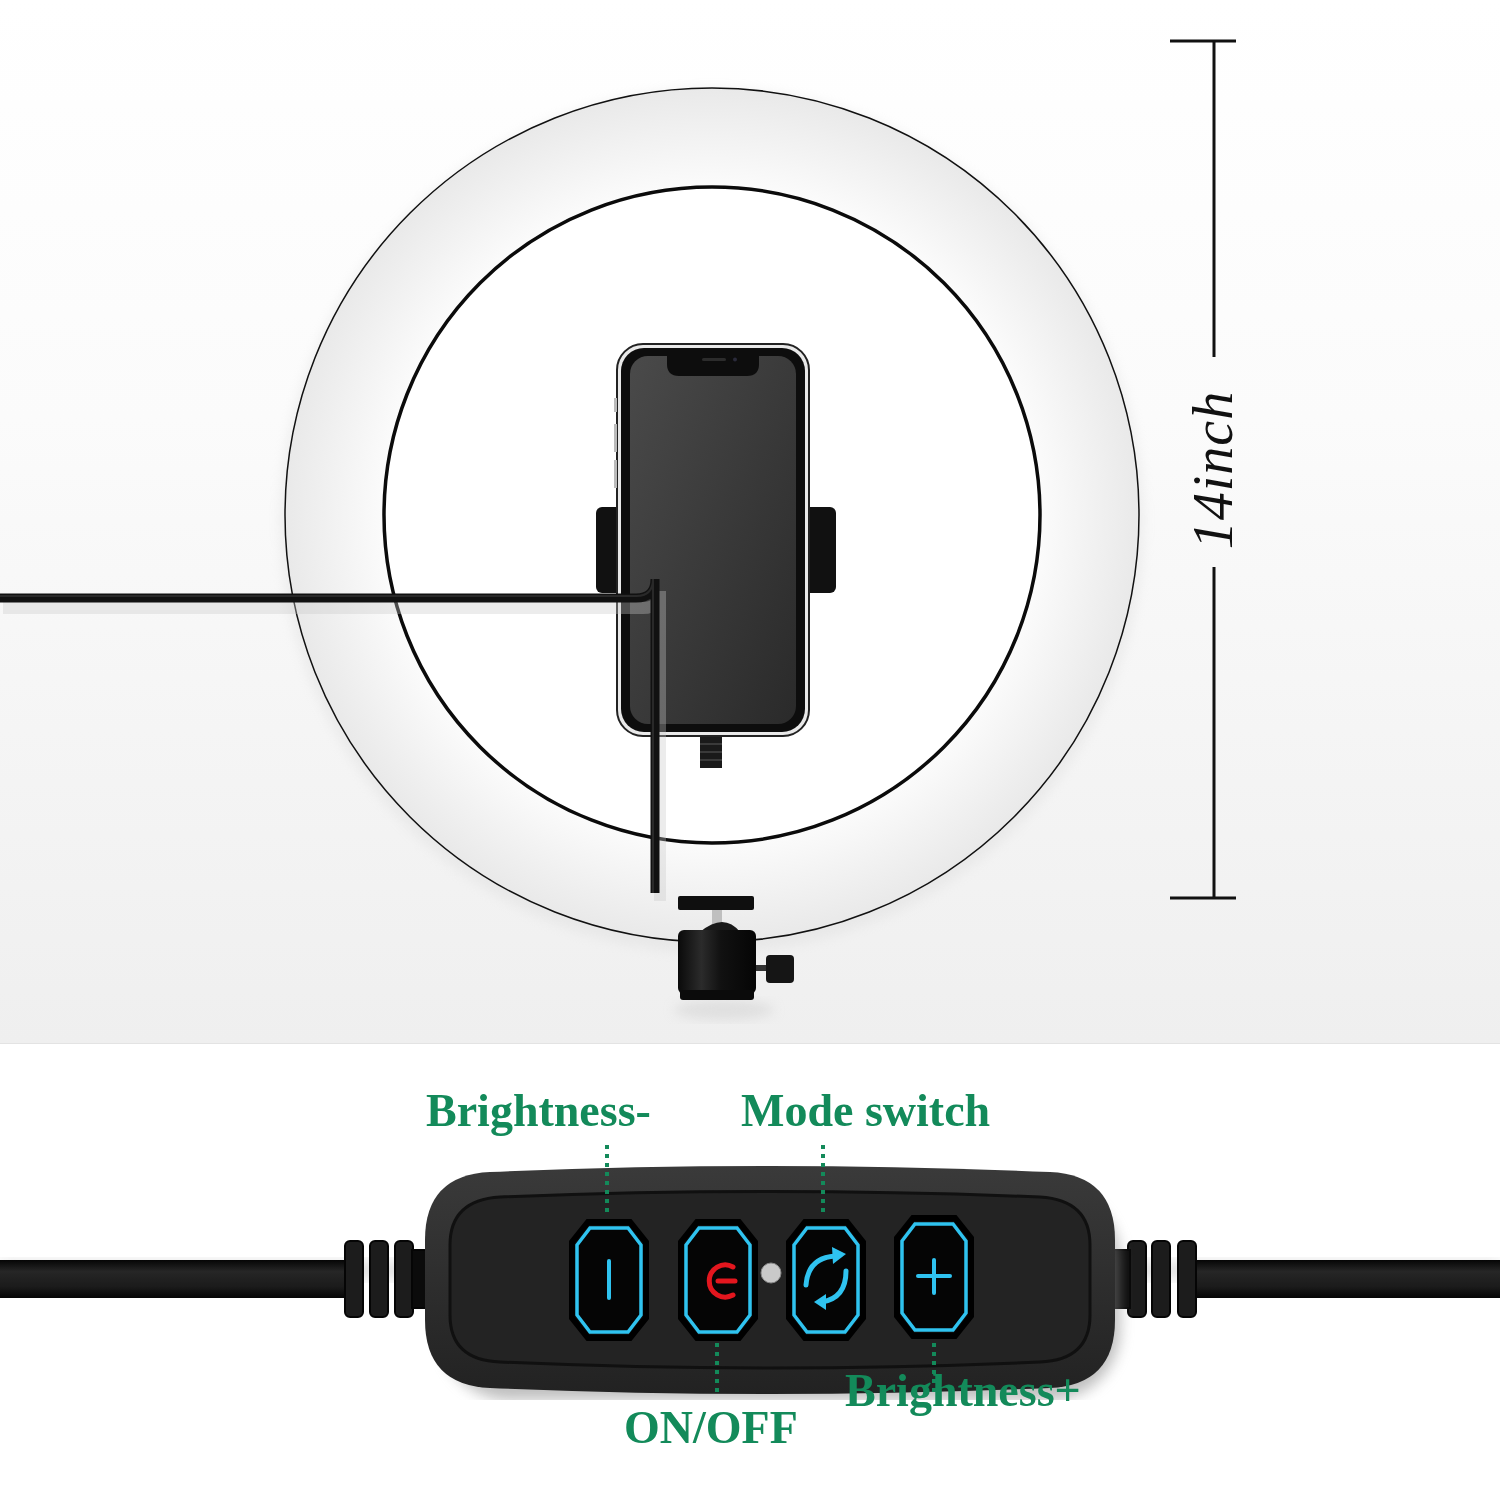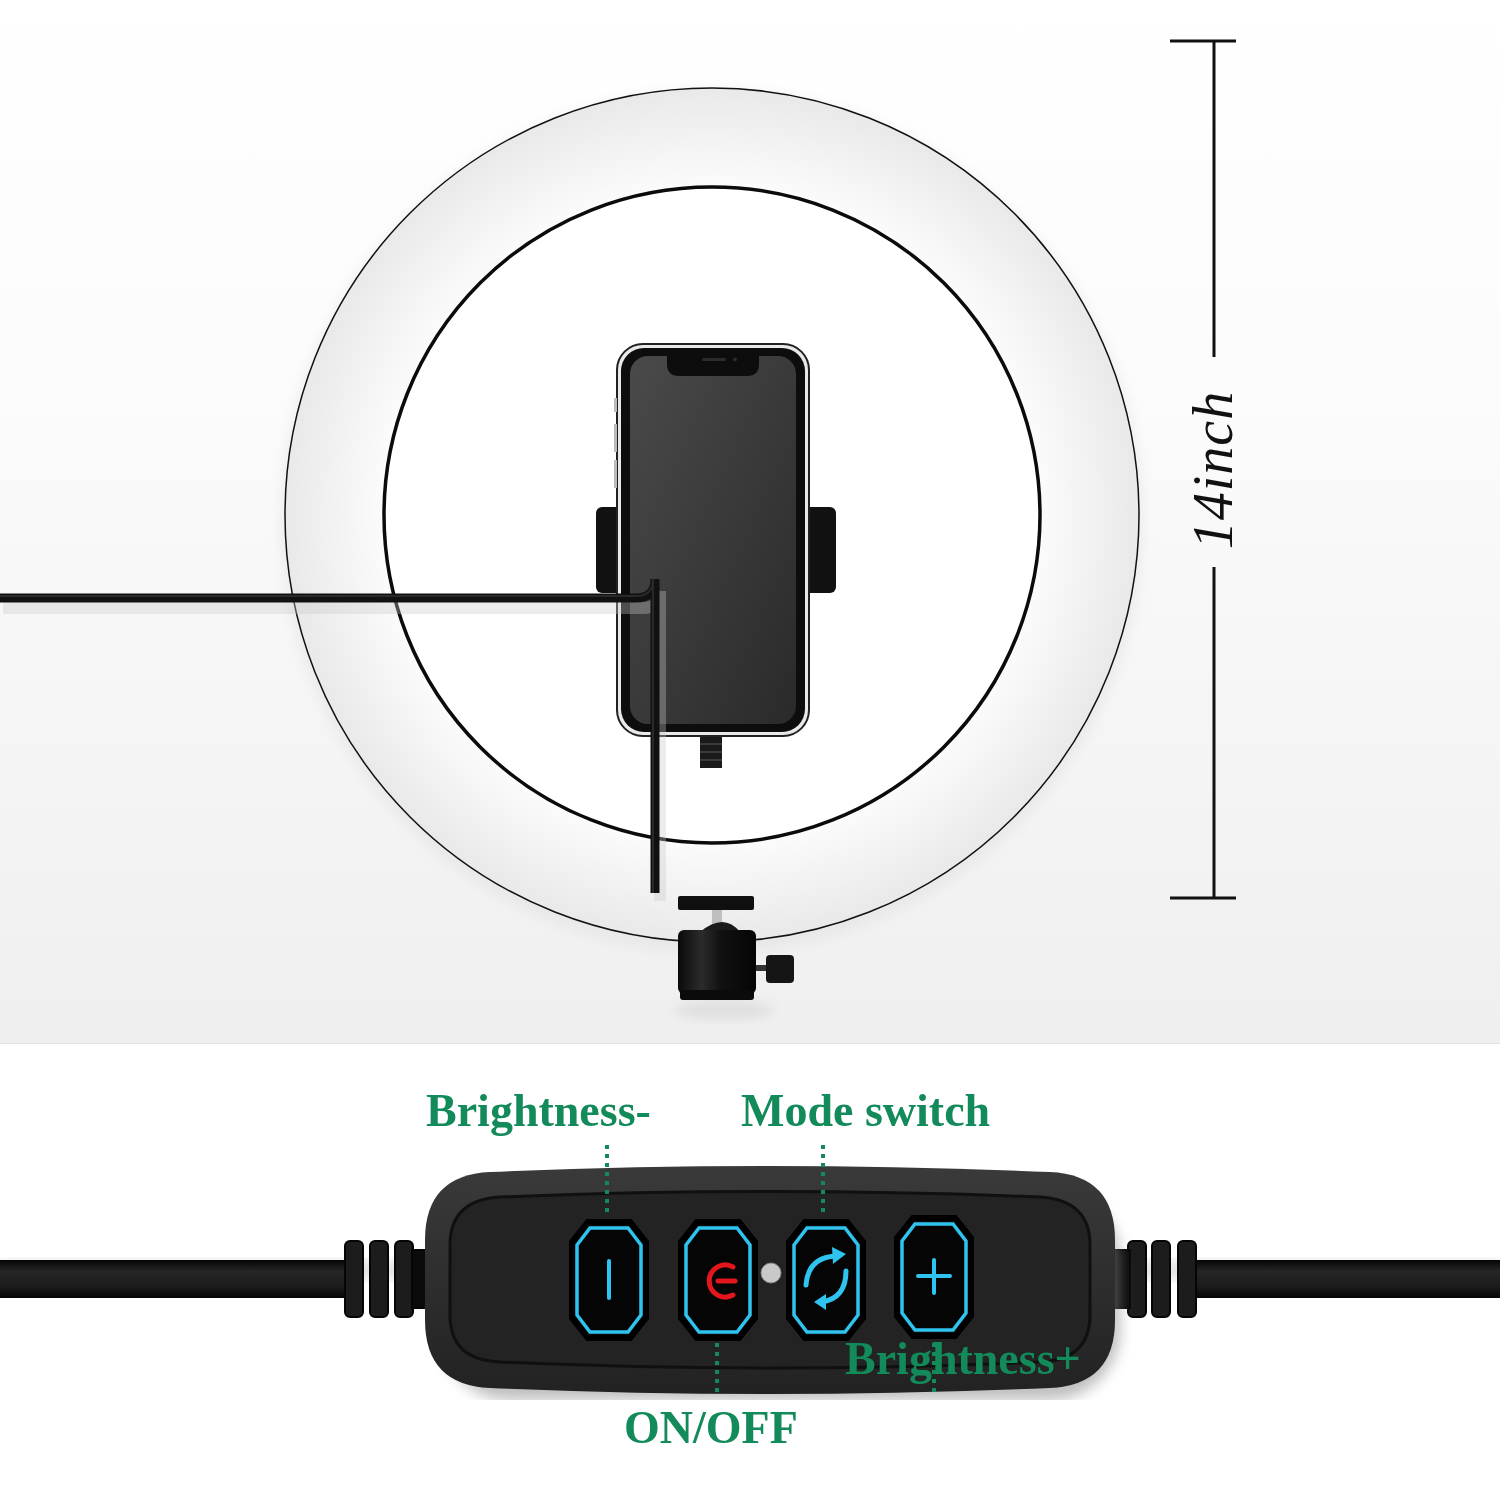--- a/index.html
+++ b/index.html
@@ -21,21 +21,21 @@
     line-height: 60px; letter-spacing: 1px;
     background: transparent;
   }
   .callout {
     position: absolute; font-weight: bold; font-size: 46px;
     color: #138a5a; white-space: nowrap; line-height: 1;
   }
   #lbl-bminus { left: 426px; top: 1088px; }
   #lbl-mode   { left: 727px; top: 1088px; margin-left: 14px; }
   #lbl-onoff  { left: 624px; top: 1405px; }
-  #lbl-bplus  { left: 845px; top: 1336px; }
+  #lbl-bplus  { left: 845px; top: 1368px; }
   .remote-svg { position: absolute; left: 0; top: 1100px; }
 </style>
 </head>
 <body>
 
 <div class="top-panel">
   <svg class="product-svg" width="1500" height="1043" viewBox="0 0 1500 1043">
     <defs>
       <radialGradient id="ringGlow" cx="50%" cy="50%" r="50%">
         <stop offset="72%" stop-color="#ffffff"></stop>

